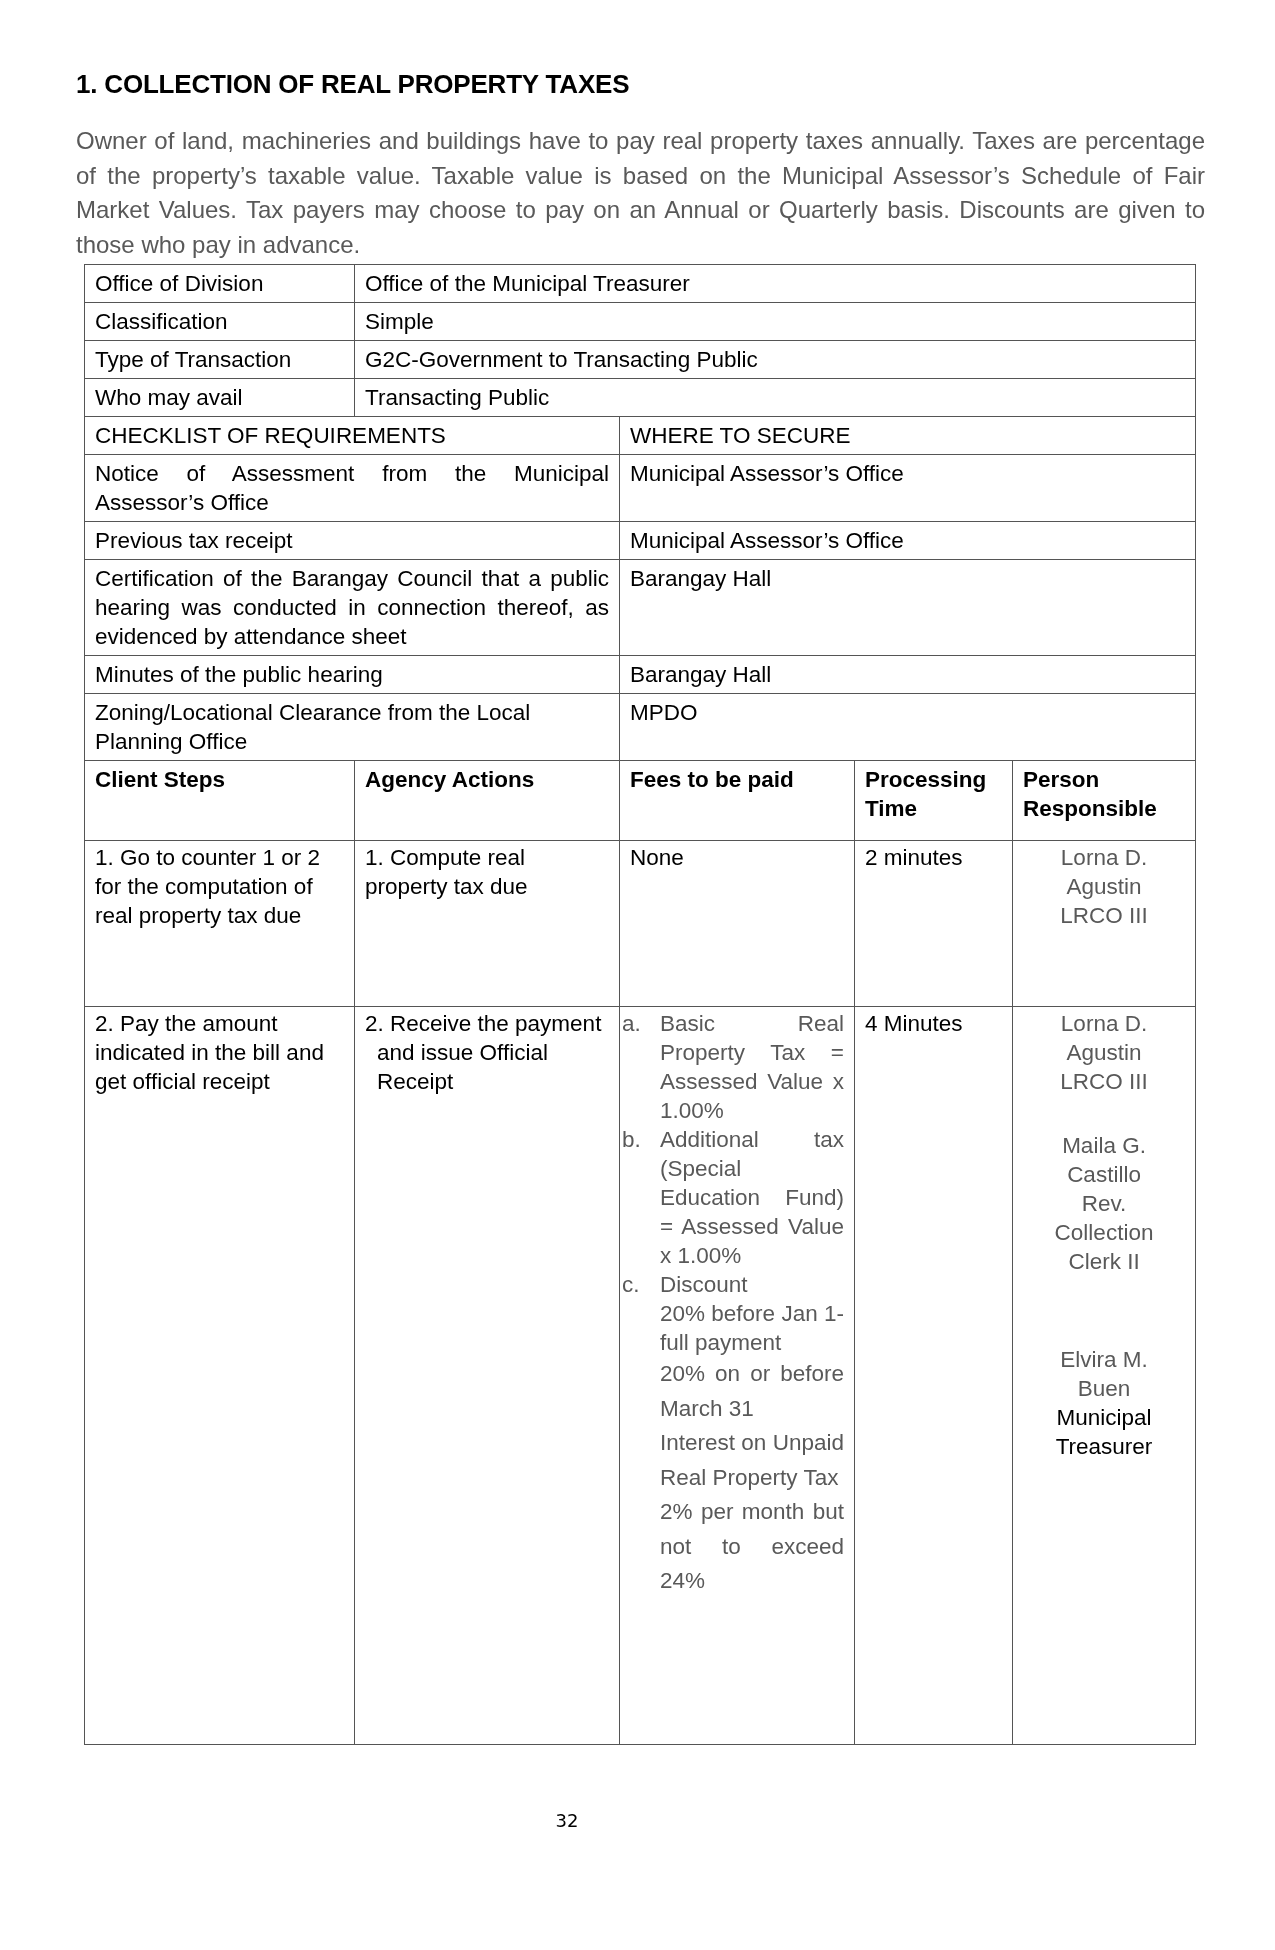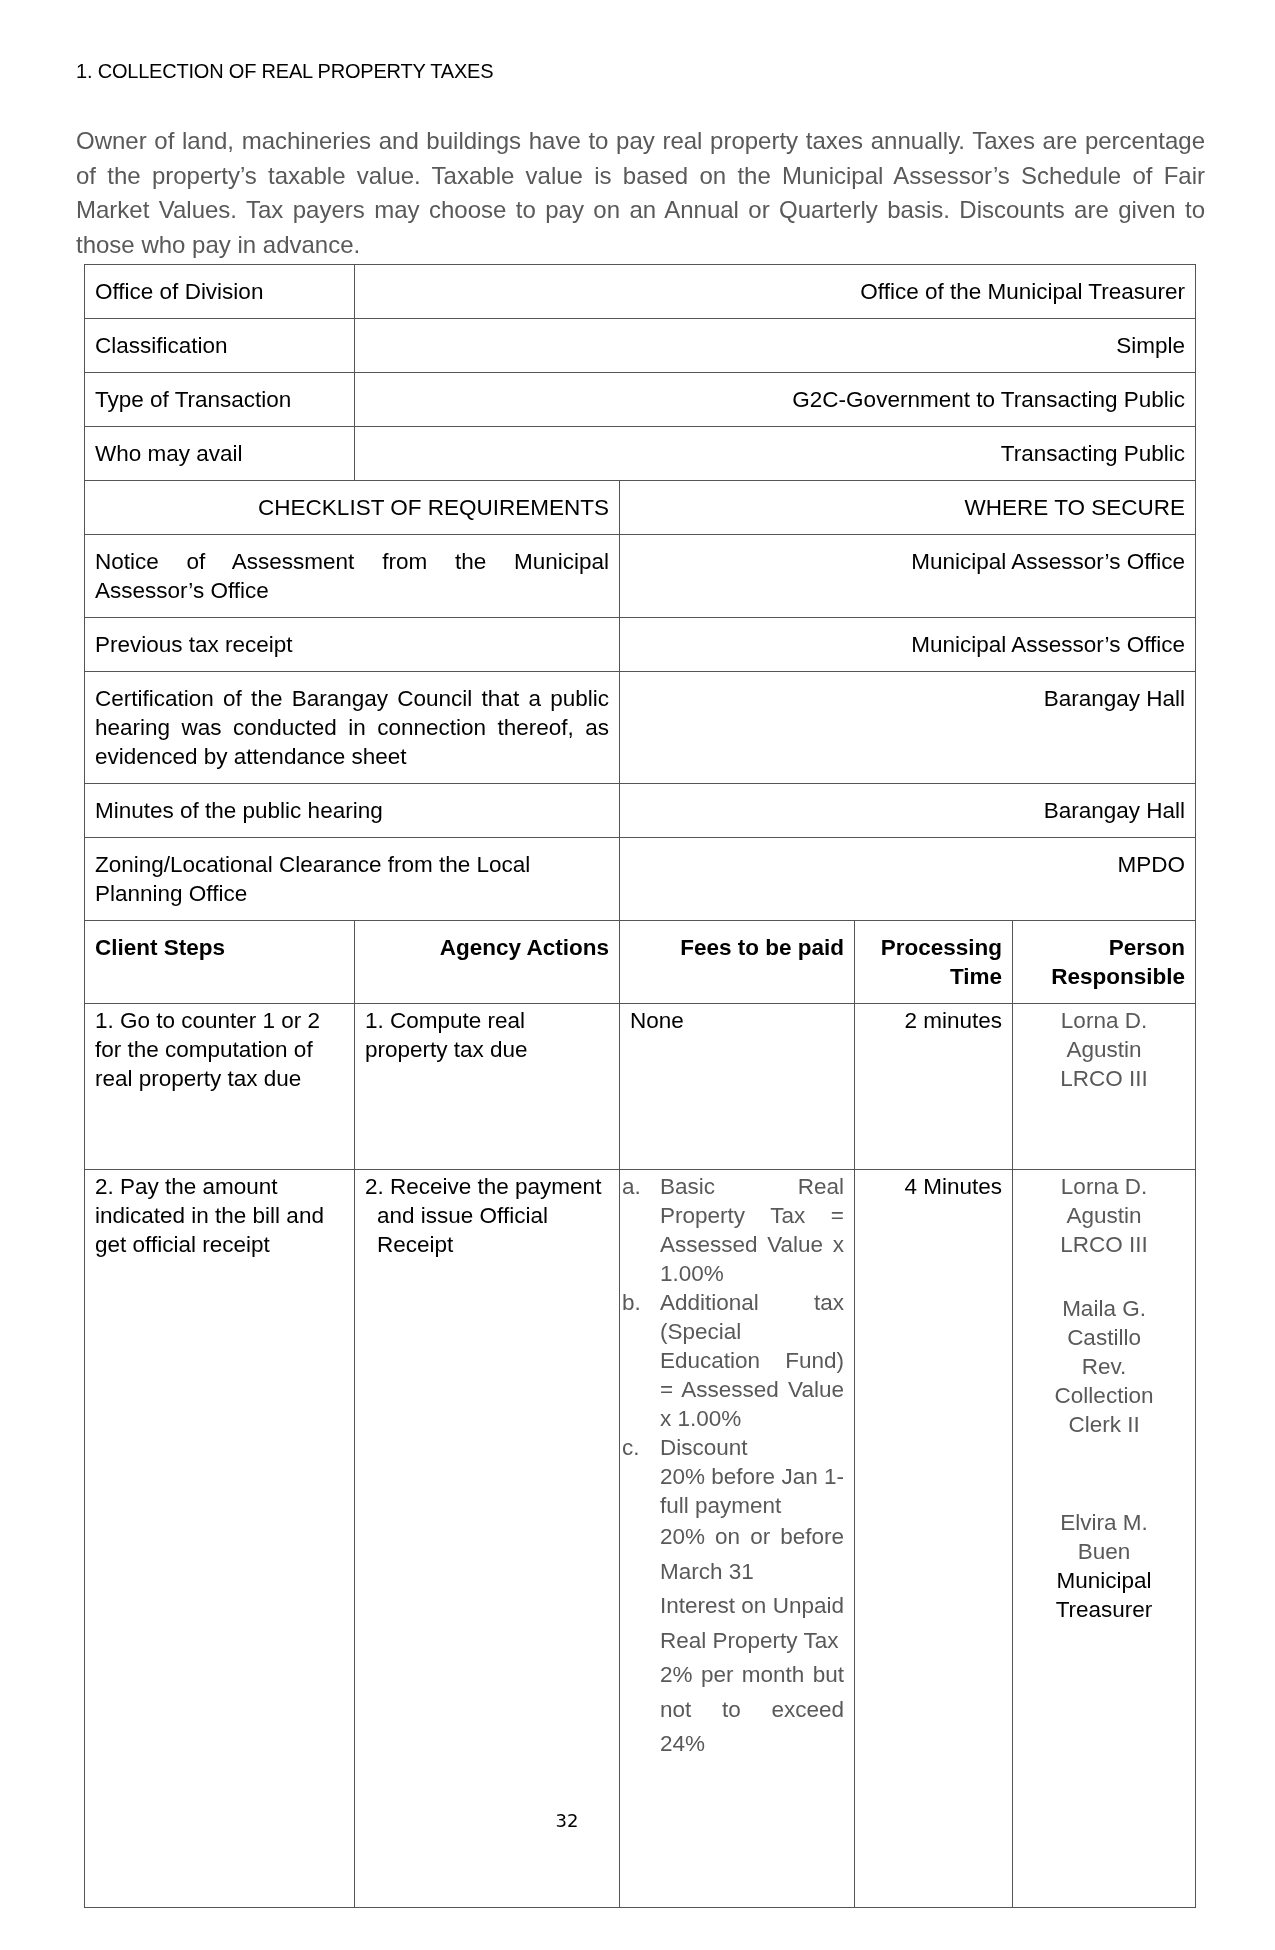--- a/index.html
+++ b/index.html
@@ -1,21 +1,21 @@
 <!DOCTYPE html>
 <html><head>
 <meta charset="utf-8">
 <style>
   html, body { margin: 0; padding: 0; background: #ffffff; }
   body { width: 1275px; height: 1950px; position: relative; font-family: "Liberation Sans", sans-serif; color: #000; }
-  .title { position: absolute; left: 76px; top: 60px; font-size: 20px; font-weight: normal; letter-spacing: -0.2px; }
+  .title { position: absolute; left: 76px; top: 69px; font-size: 26px; font-weight: bold; letter-spacing: -0.2px; }
   .intro { position: absolute; left: 76px; top: 124px; width: 1129px; font-size: 24px; line-height: 34.5px; color: #595959; text-align: justify; text-align-last: left; }
   table.main { position: absolute; left: 84px; top: 264px; width: 1111px; border-collapse: collapse; table-layout: fixed; font-size: 22.5px; }
-  table.main td { border: 1.5px solid #555; padding: 12px 10px; vertical-align: top; line-height: 29px; }
-  .c { text-align: right; }
+  table.main td { border: 1.5px solid #555; padding: 4px 10px; vertical-align: top; line-height: 29px; }
+  .c { text-align: left; }
   .just { text-align: justify; text-align-last: left; }
   .b { font-weight: bold; margin-left: 36px; }
   .person { color: #595959; text-align: center; line-height: 34.5px; padding-top: 2px !important; }
   .person .blk { color: #000; line-height: 29px; display: block; }
   .fees { color: #595959; }
   .fees ol { margin: 0; padding: 0 0 0 30px; list-style: none; }
   .fees li { position: relative; text-align: justify; text-align-last: left; }
   .fees li .mk { position: absolute; left: -38px; }
   .fees .tall { line-height: 34.5px; }
   .pgnum { position: absolute; left: 0; width: 1134px; top: 1810px; text-align: center; font-family: "DejaVu Sans", sans-serif; font-size: 18px; }

